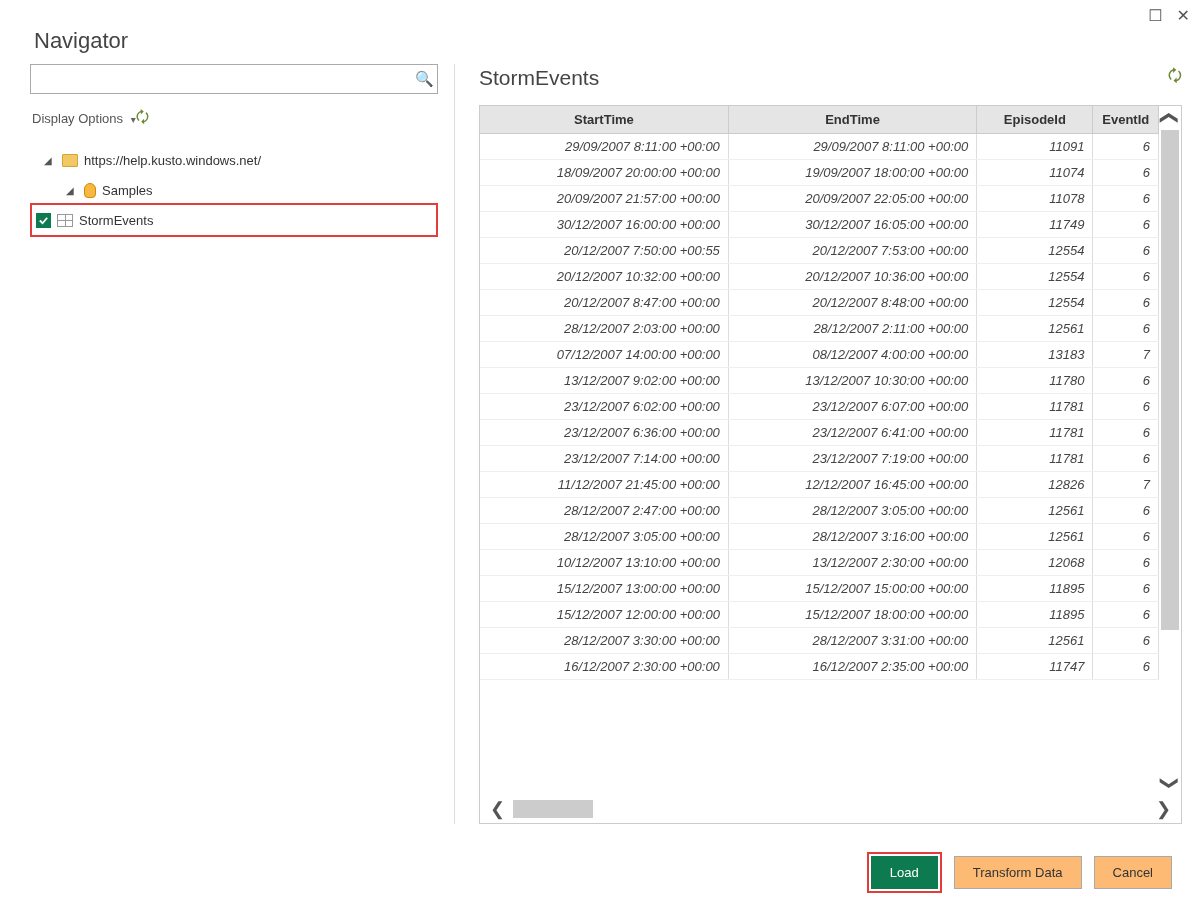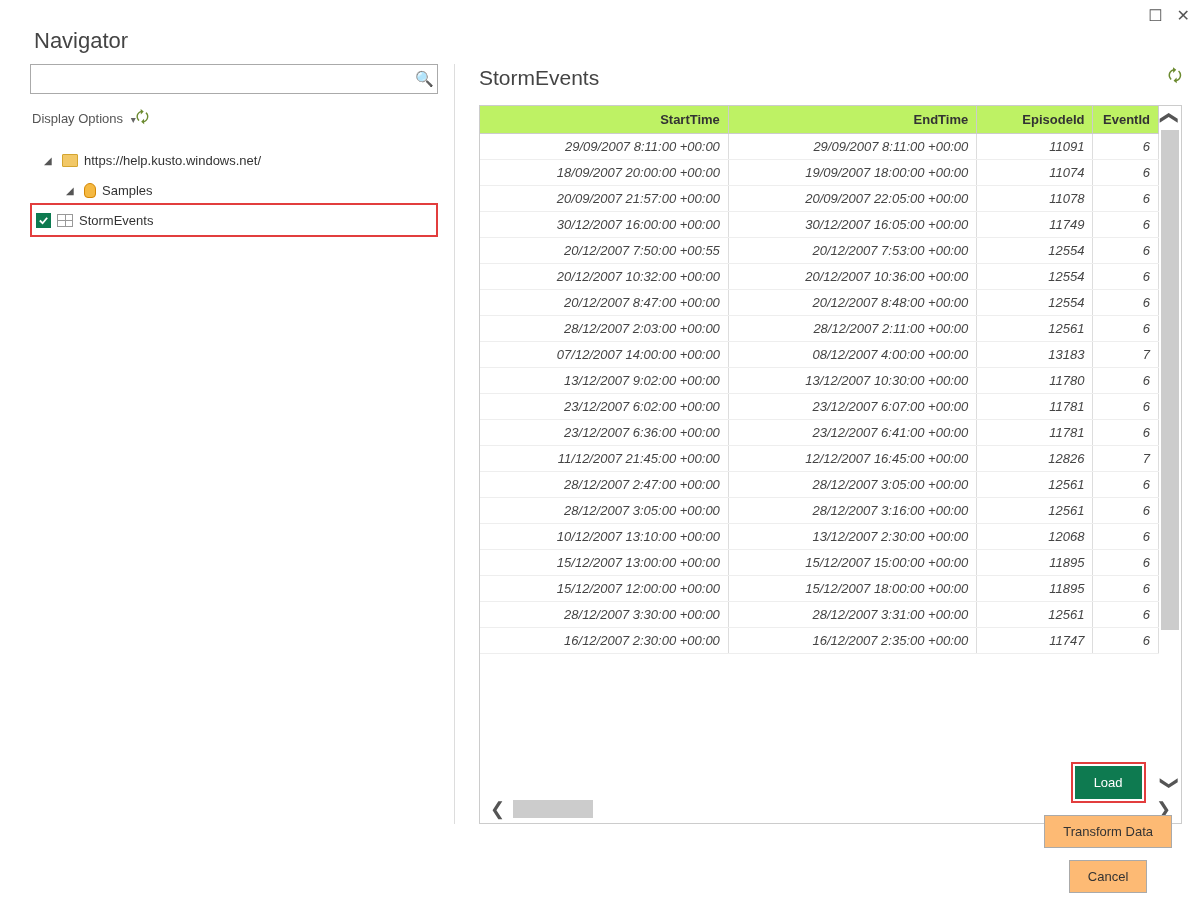--- a/index.html
+++ b/index.html
@@ -145,23 +145,23 @@
     overflow:hidden;
     display:flex;
     flex-direction:column;
   }
   table.data {
     border-collapse: collapse;
     width: 100%;
     table-layout: fixed;
   }
   table.data th {
-    text-align: right;
+    text-align: center;
     font-weight: 600;
-    background: #bef264;
+    background: #e5e5e5;
     border-right: 1px solid #ccc;
     border-bottom: 1px solid #ccc;
     padding: 6px 8px;
     font-size: 13px;
     color: #333;
   }
   table.data td {
     border-right: 1px solid #ddd;
     border-bottom: 1px solid #eee;
     padding: 5px 8px;
@@ -202,21 +202,20 @@
     flex:1;
     overflow:hidden;
   }
   .footer {
     position:absolute;
     bottom: 16px;
     right: 28px;
     display:flex;
     gap: 12px;
     align-items:center;
-    flex-direction:column;
   }
   .btn {
     border: 1px solid #aaa;
     background: #fdba74;
     padding: 8px 18px;
     font-size: 13px;
     color:#333;
   }
   .btn.primary {
     background: #0e7a50;
@@ -368,20 +367,26 @@
                   <td>11781</td>
                   <td>6</td>
                 </tr>
                 <tr>
                   <td>23/12/2007 6:36:00 +00:00</td>
                   <td>23/12/2007 6:41:00 +00:00</td>
                   <td>11781</td>
                   <td>6</td>
                 </tr>
                 <tr>
+                  <td>23/12/2007 7:14:00 +00:00</td>
+                  <td>23/12/2007 7:19:00 +00:00</td>
+                  <td>11781</td>
+                  <td>6</td>
+                </tr>
+                <tr>
                   <td>11/12/2007 21:45:00 +00:00</td>
                   <td>12/12/2007 16:45:00 +00:00</td>
                   <td>12826</td>
                   <td>7</td>
                 </tr>
                 <tr>
                   <td>28/12/2007 2:47:00 +00:00</td>
                   <td>28/12/2007 3:05:00 +00:00</td>
                   <td>12561</td>
                   <td>6</td>

